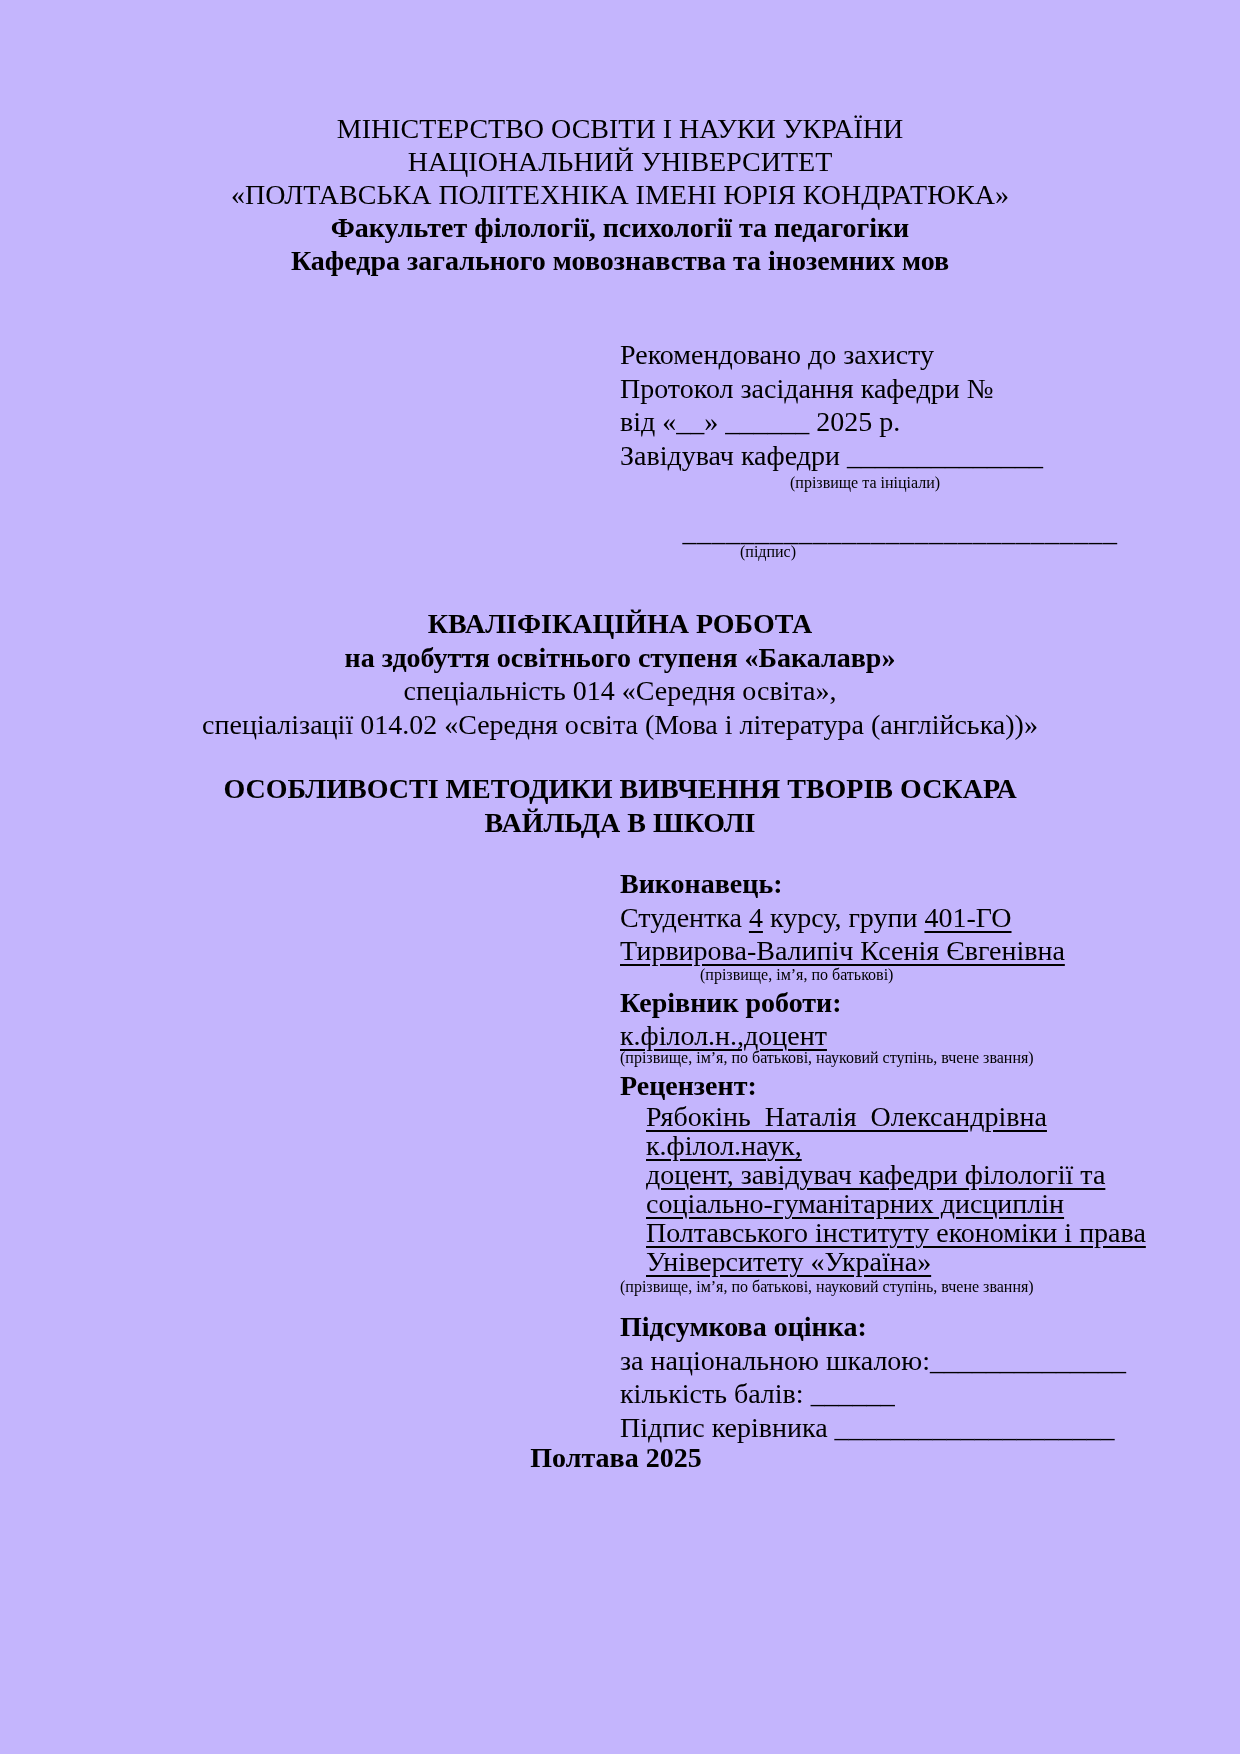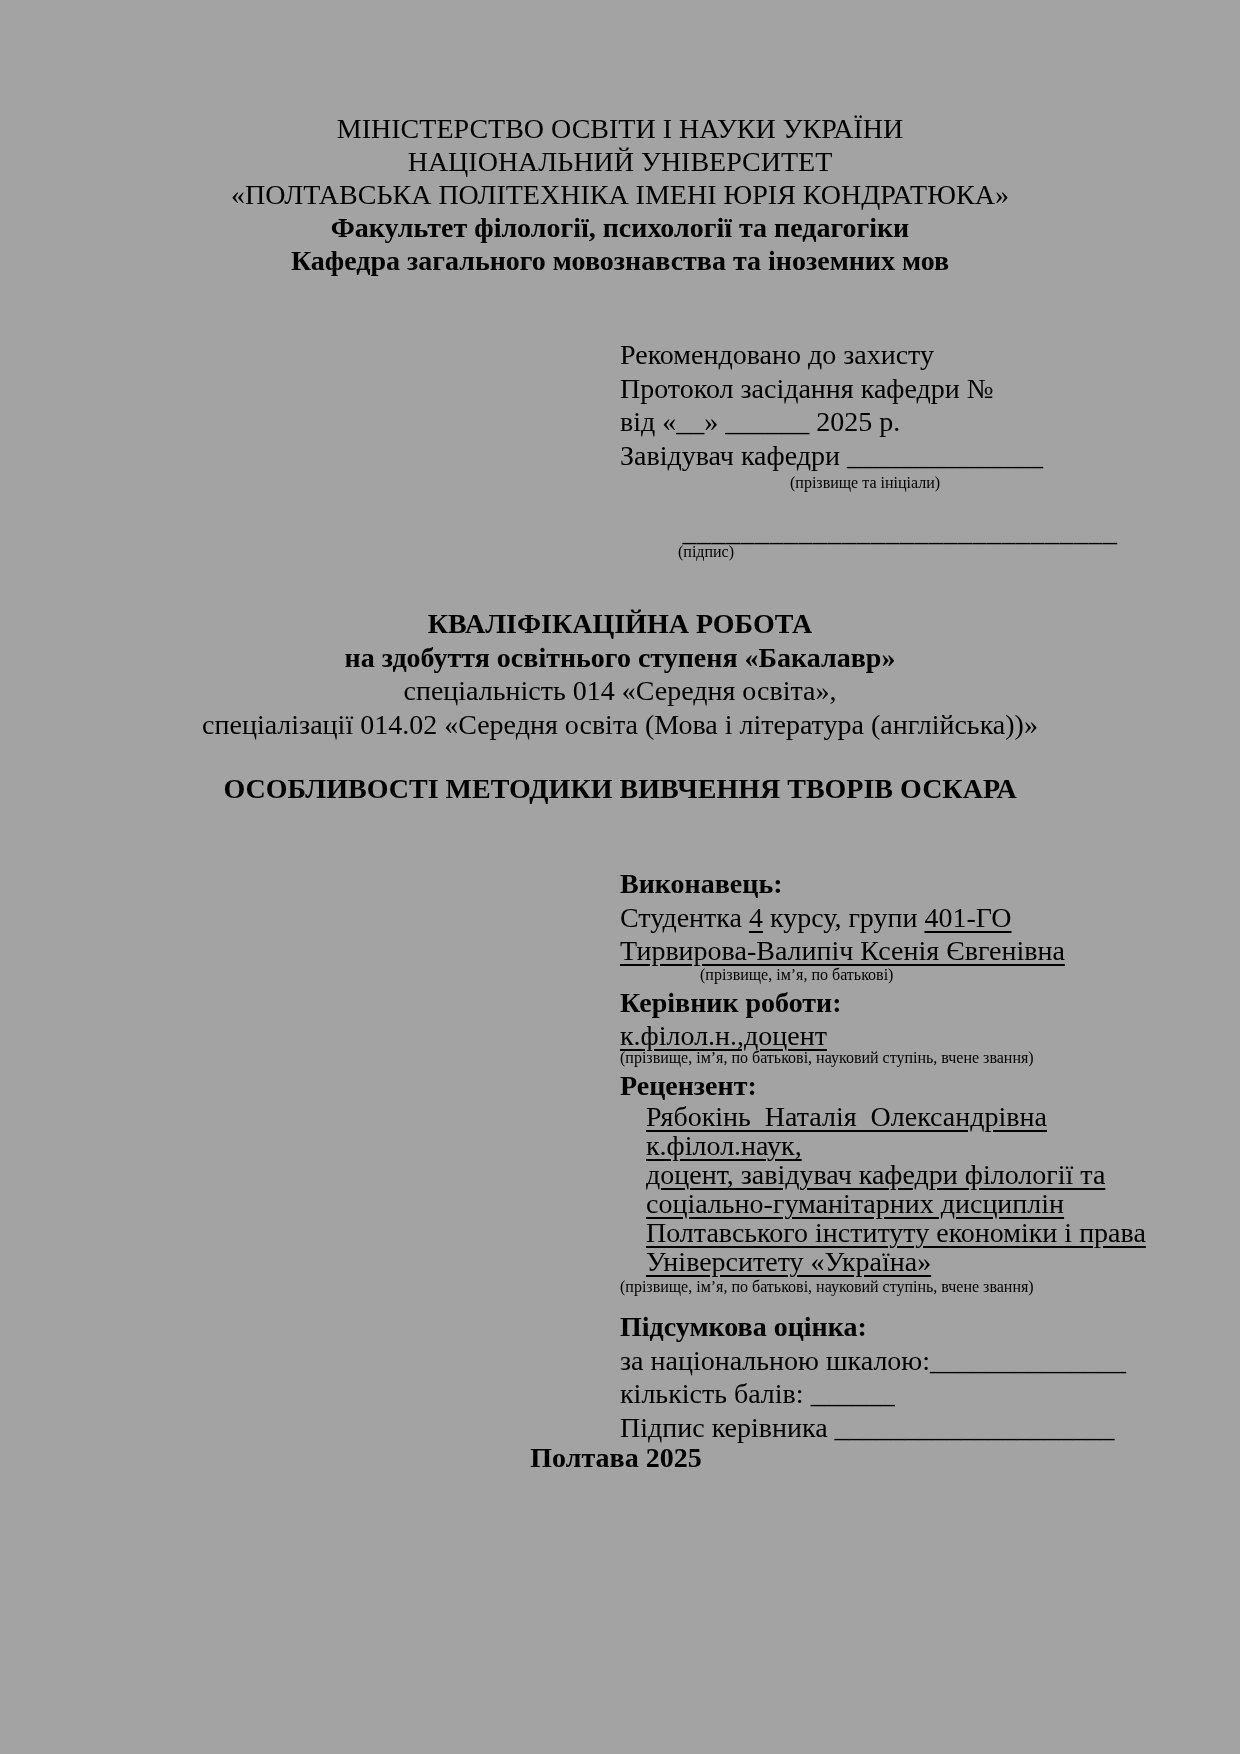--- a/index.html
+++ b/index.html
@@ -1,36 +1,36 @@
 <!DOCTYPE html>
 <html lang="uk"><head>
 <meta charset="utf-8">
 <style>
   html,body { margin:0; padding:0; background:#ffffff; }
   .page {
     position: relative;
     width: 1240px;
     height: 1754px;
-    background: #a3a3a3;
+    background: #c4b5fd;
     color: #000000;
     font-family: "Liberation Serif", "DejaVu Serif", serif;
     font-size: 28px;
     overflow: hidden;
   }
   .b { font-weight: bold; }
   .u { text-decoration: underline; text-underline-offset: 4px; text-decoration-thickness: 1.5px; }
   .wsp { word-spacing: 7px; }
 
   .header-block { position: absolute; top: 112px; left: 0; right: 0; line-height: 33px; text-align: center; }
 
   .approval-block { position: absolute; left: 620px; top: 338px; line-height: 33.5px; width: 560px; }
   .caption-small { font-size: 16px; line-height: 22px; }
   .approval-caption { margin-left: 170px; }
   .sig-line { margin-top: 21px; letter-spacing: 0.5px; text-align: center; }
-  .sig-caption { margin-left: 58px; margin-top: -8px; }
+  .sig-caption { margin-left: 120px; margin-top: -8px; }
 
   .qual-block { position: absolute; top: 607px; left: 0; right: 0; line-height: 33.5px; text-align: center; }
 
   .title-block { position: absolute; top: 772px; left: 0; right: 0; line-height: 33.5px; text-align: center; font-weight: bold; }
 
   .people-block { position: absolute; left: 620px; top: 867px; line-height: 33.5px; width: 560px; }
   .executor-caption { margin-left: 80px; margin-top: -4px; }
   .supervisor-caption { margin-top: -6px; }
   .reviewer-line { line-height: 29px; margin-left: 26px; }
   .reviewer-caption { margin-top: 0px; }
@@ -63,20 +63,21 @@
 
   <div class="qual-block">
     <div class="b">КВАЛІФІКАЦІЙНА РОБОТА</div>
     <div class="b">на здобуття освітнього ступеня «Бакалавр»</div>
     <div>спеціальність 014 «Середня освіта»,</div>
     <div>спеціалізації 014.02 «Середня освіта (Мова і література (англійська))»</div>
   </div>
 
   <div class="title-block">
     <div>ОСОБЛИВОСТІ МЕТОДИКИ ВИВЧЕННЯ ТВОРІВ ОСКАРА</div>
+    <div>ВАЙЛЬДА В ШКОЛІ</div>
   </div>
 
   <div class="people-block">
     <div class="b">Виконавець:</div>
     <div><span>Студентка </span><span class="u">4</span><span> курсу, групи </span><span class="u">401-ГО</span></div>
     <div class="u">Тирвирова-Валипіч Ксенія Євгенівна</div>
     <div class="caption-small executor-caption">(прізвище, ім’я, по батькові)</div>
 
     <div class="b">Керівник роботи:</div>
     <div class="u">к.філол.н.,доцент </div>

